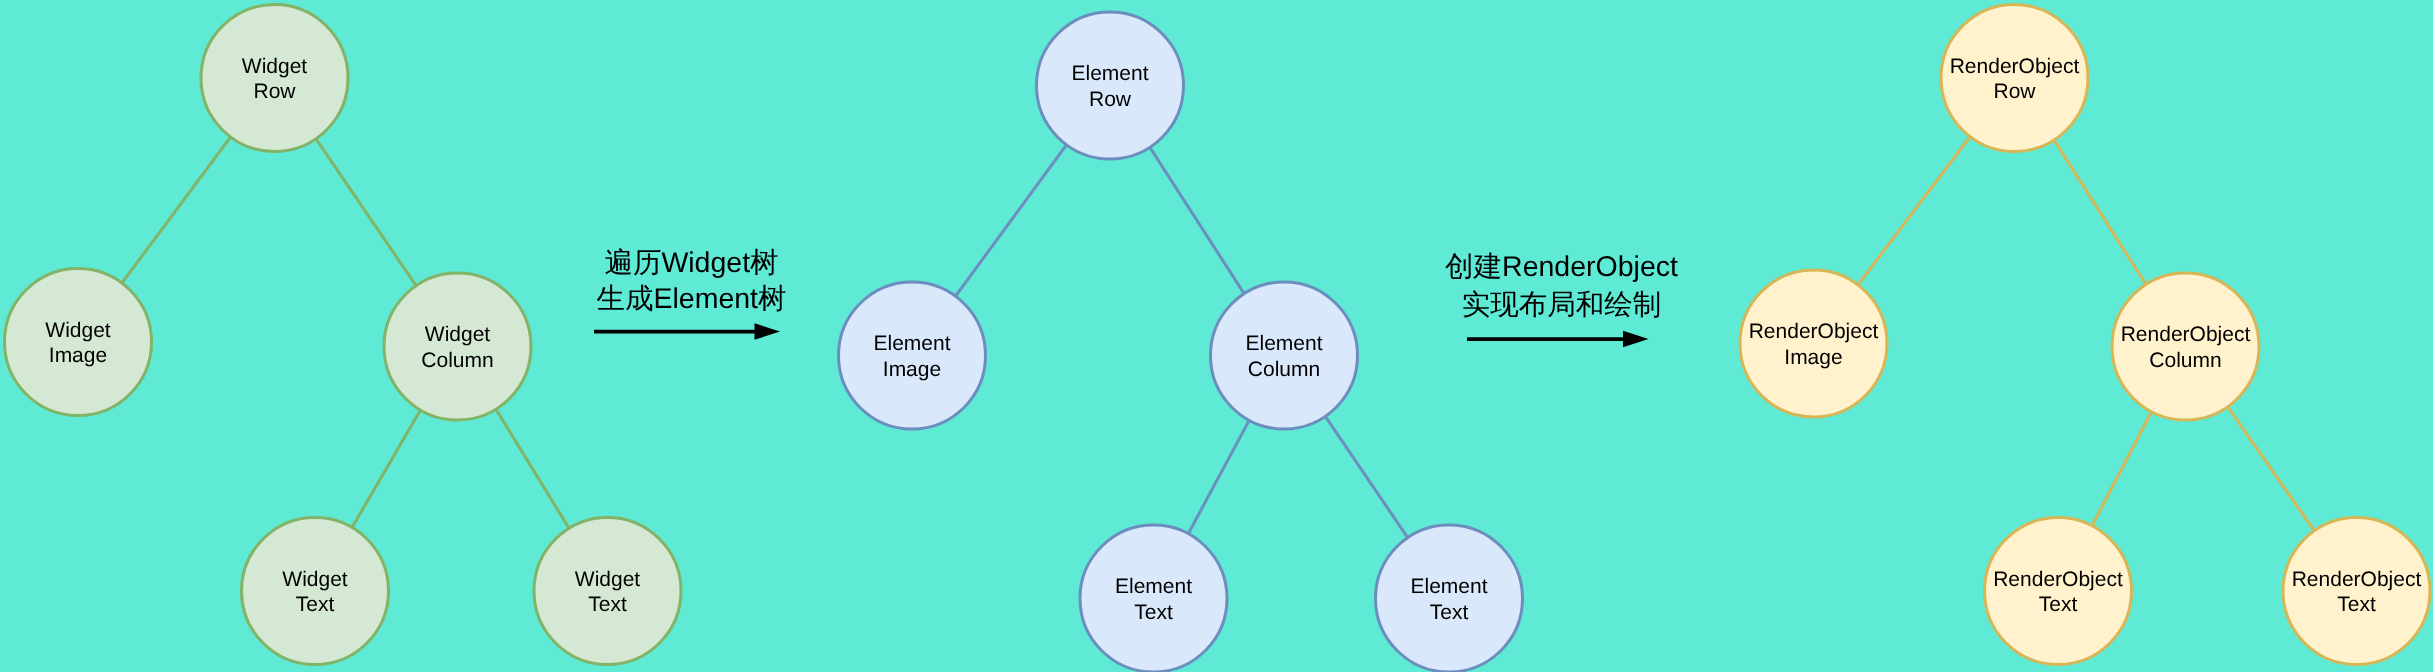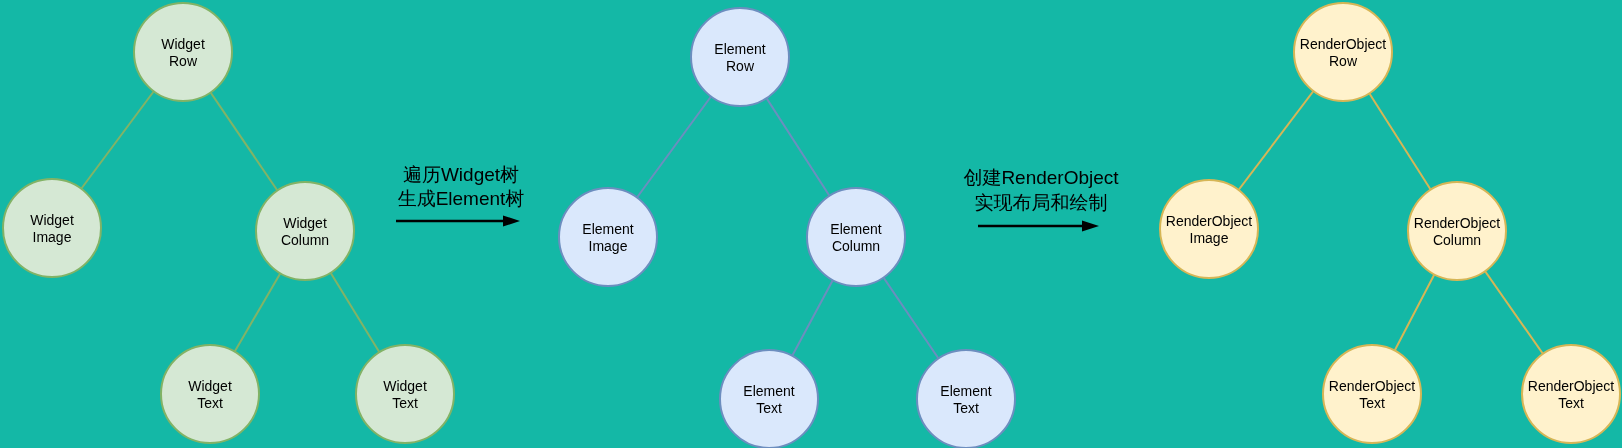--- a/index.html
+++ b/index.html
@@ -4,21 +4,21 @@
 <style>
   html, body {
     margin: 0;
     padding: 0;
     background: #ffffff;
   }
   .canvas {
     position: relative;
     width: 1622px;
     height: 448px;
-    background: #14b8a6;
+    background: #5eead4;
     overflow: hidden;
     font-family: "Liberation Sans", sans-serif;
   }
   svg { display: block; }
   .node-label {
     font-family: "Liberation Sans", sans-serif;
     font-size: 14px;
     fill: #000000;
   }
   .arrow-label {

